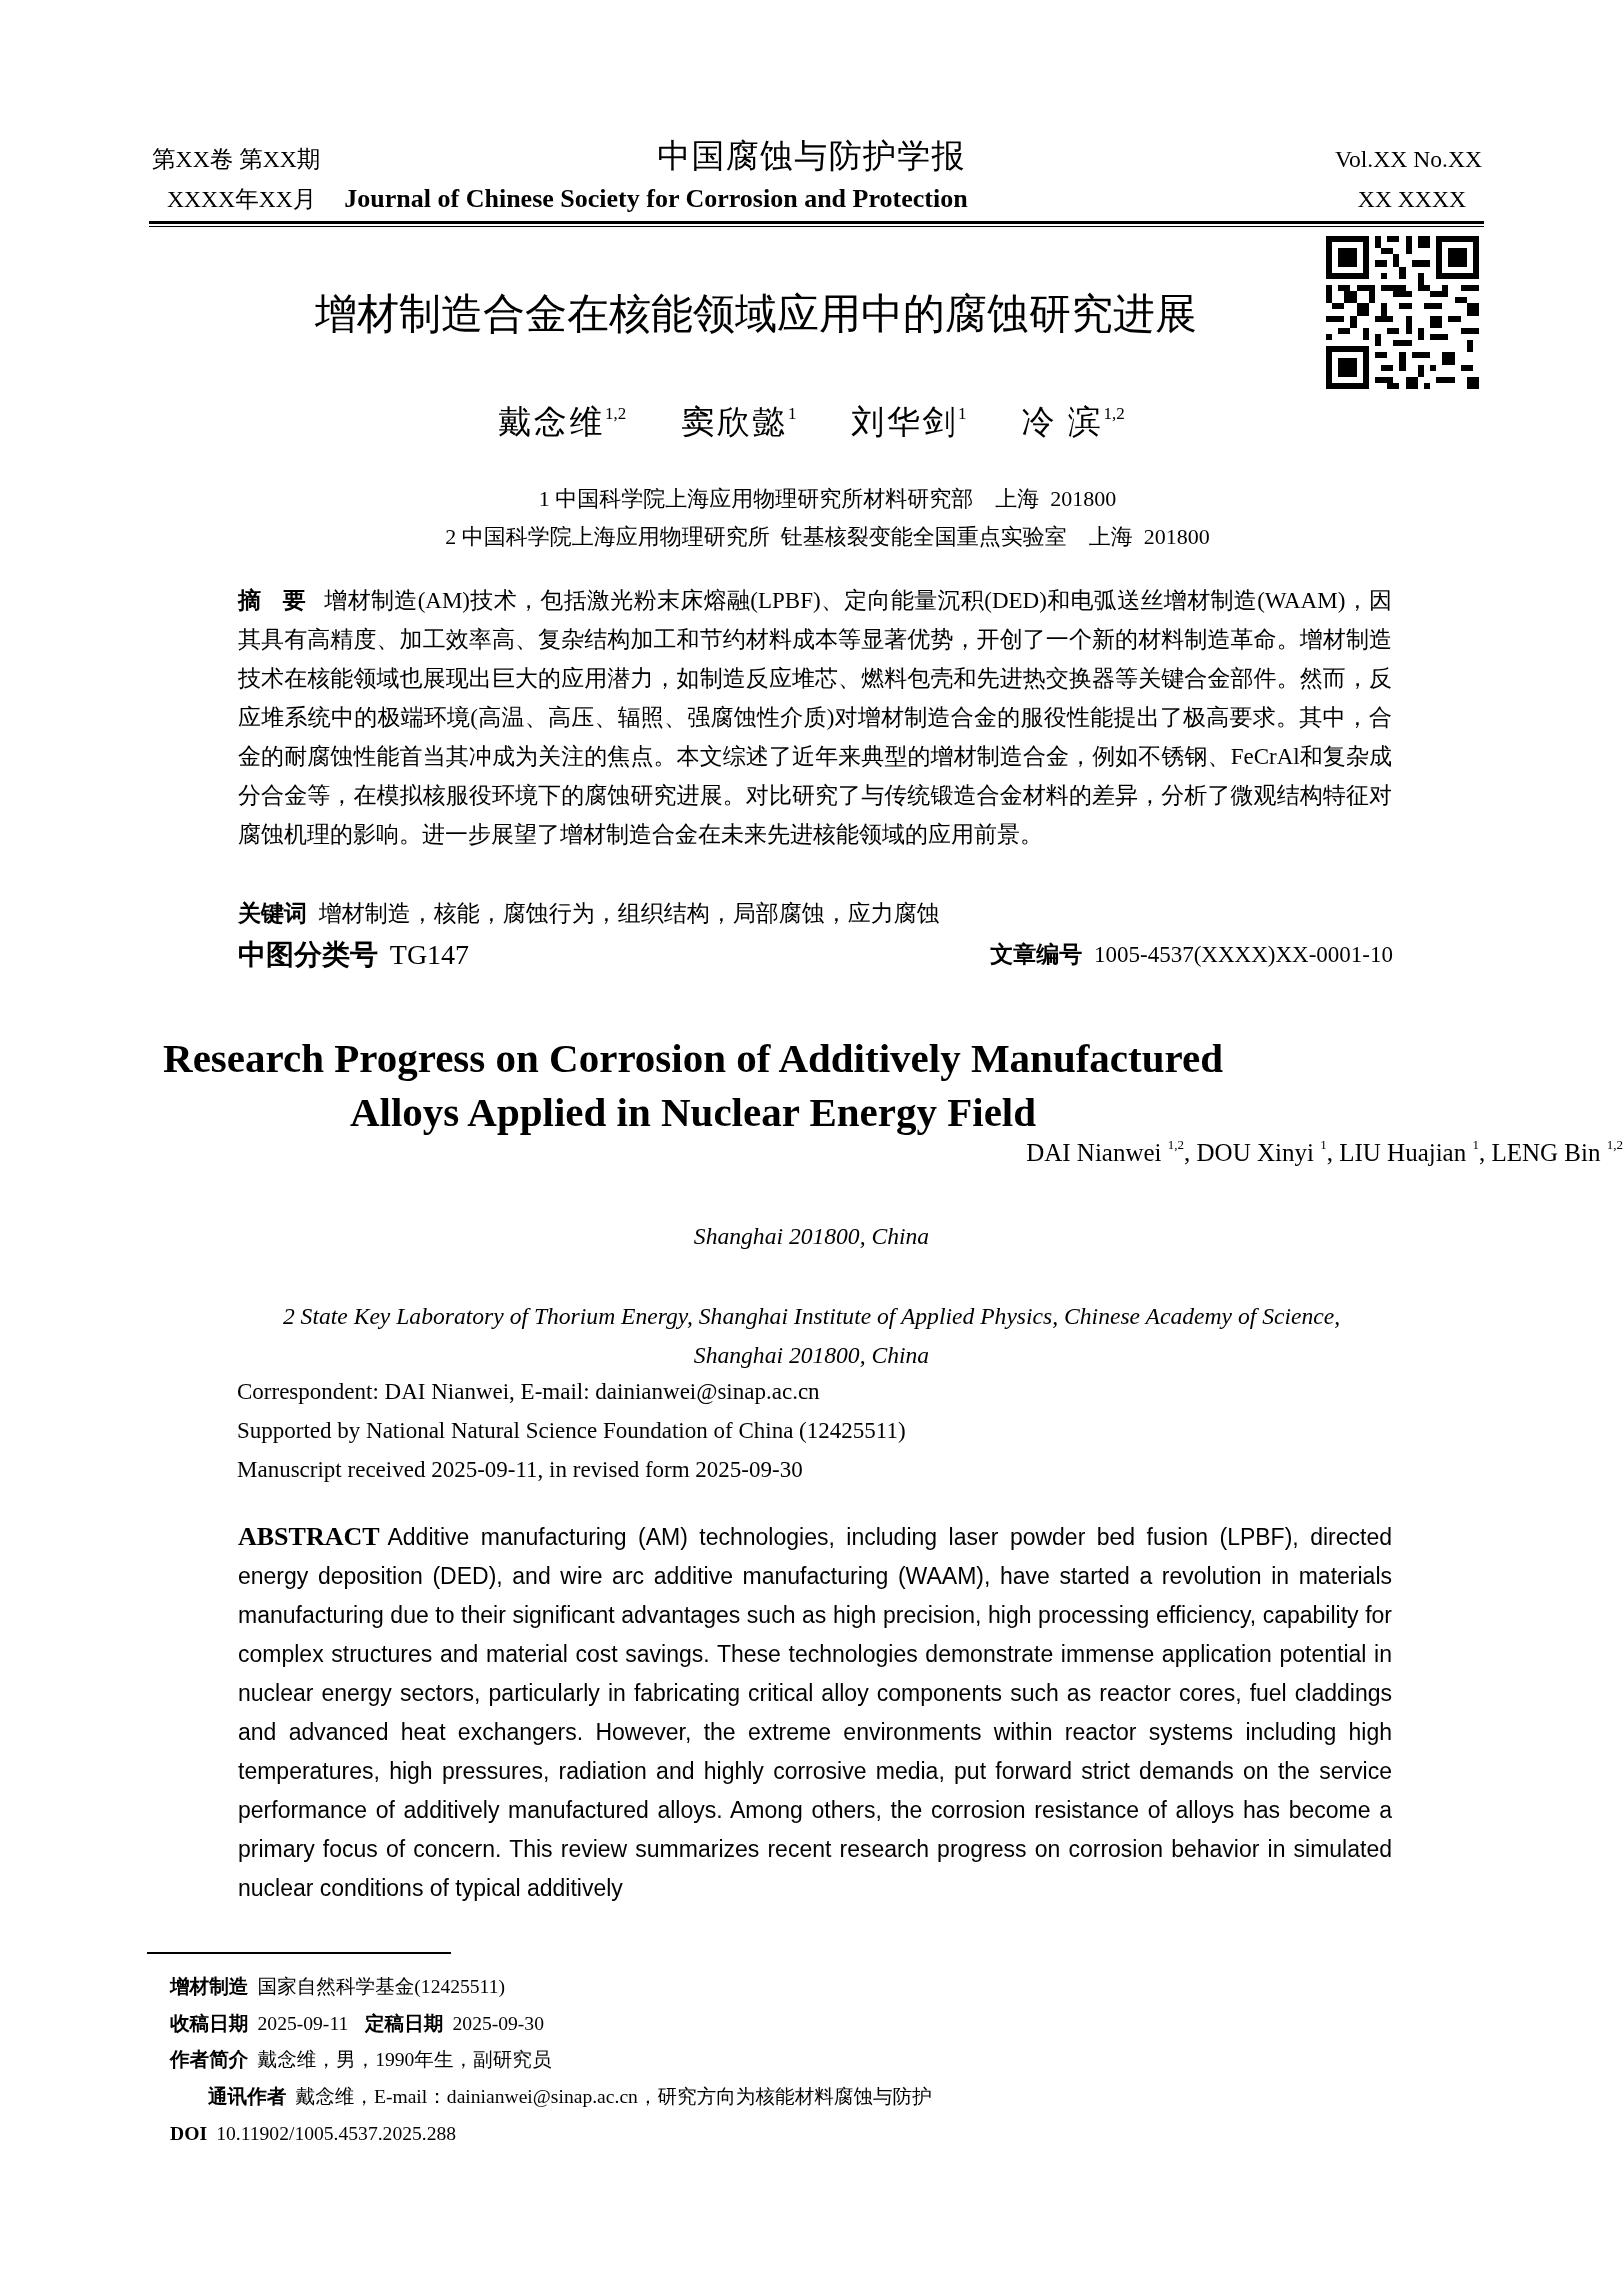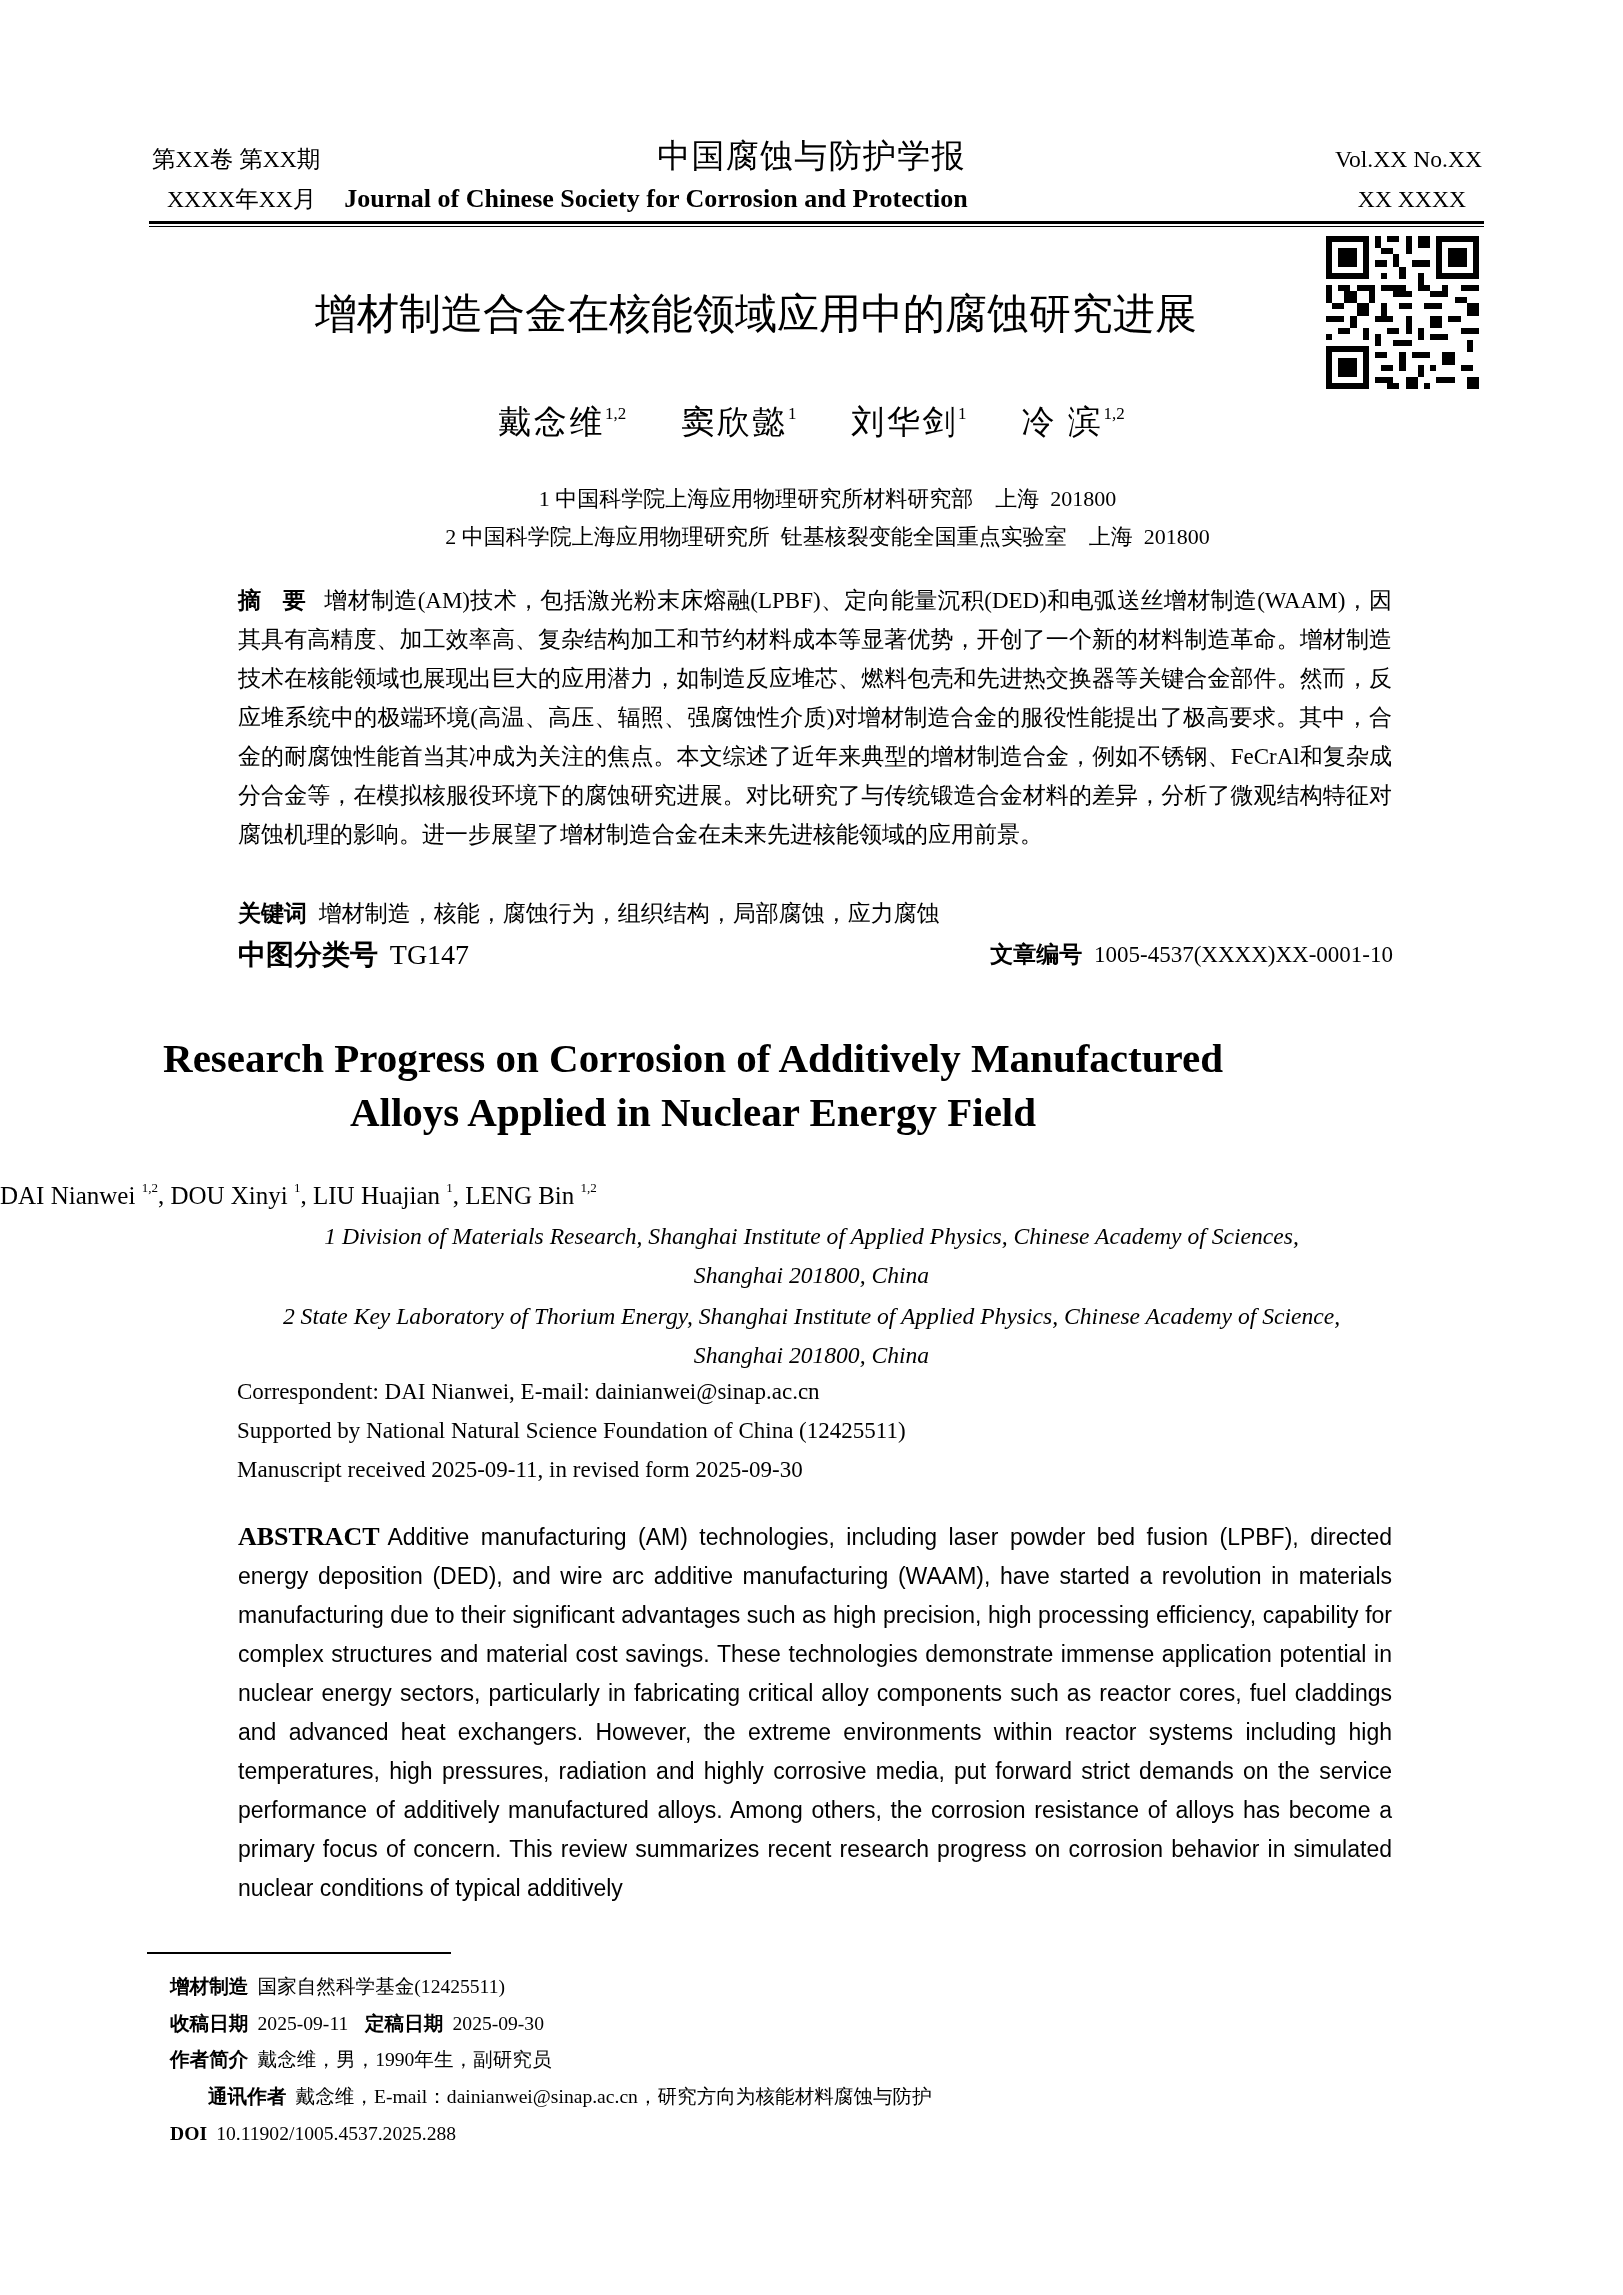--- a/index.html
+++ b/index.html
@@ -35,21 +35,21 @@
   .abs-cn { left: 238px; width: 1154px; top: 581px; font-size: 23px; line-height: 39px; text-align: justify; }
   .abs-cn .lbl { font-family: "DejaVu Sans", sans-serif; font-weight: bold; margin-right: 11.8px; letter-spacing: 6.5px; }
   .kw { left: 238px; top: 899px; font-size: 23px; line-height: 29px; }
   .kw .lbl, .cls .lbl, .artno .lbl { font-family: "DejaVu Sans", sans-serif; font-weight: bold; margin-right: 11.8px; }
   .cls { left: 238px; top: 940px; font-size: 28px; line-height: 29px; text-align: center; }
   .artno { right: 230px; top: 940px; font-size: 23px; line-height: 29px; }
 
   
   .title-en { left: 0; width: 1386px; top: 1031px; text-align: center; font-size: 41px; line-height: 54px; font-weight: bold; }
 
-  .authors-en { left: 0; width: 1623px; top: 1171px; text-align: left; font-size: 25px; line-height: 33px; }
+  .authors-en { left: 0; width: 1623px; top: 1128px; text-align: right; font-size: 25px; line-height: 33px; }
   .authors-en sup { font-size: 13px; vertical-align: 11.8px; }
 
   .aff-en { left: 0; width: 1623px; text-align: center; font-size: 23.6px; line-height: 39px; font-style: italic; }
   .aff-en1 { top: 1217px; }
   .aff-en2 { top: 1297px; }
 
   .meta-en { left: 237px; font-size: 23px; line-height: 29px; }
   .meta1 { top: 1377px; }
   .meta2 { top: 1416px; }
   .meta3 { top: 1455px; }
@@ -178,21 +178,20 @@
 <div class="abs title-en">
   <div>Research Progress on Corrosion of Additively Manufactured</div>
   <div>Alloys Applied in Nuclear Energy Field</div>
 </div>
 
 <div class="abs authors-en">
   <span><span>DAI Nianwei</span> <sup>1,2</sup><span>, </span></span><span><span>DOU Xinyi</span> <sup>1</sup><span>, </span></span><span><span>LIU Huajian</span> <sup>1</sup><span>, </span></span><span><span>LENG Bin</span> <sup>1,2</sup></span>
 </div>
 
 <div class="abs aff-en aff-en1">
-  <div>1 Division of Materials Research, Shanghai Institute of Applied Physics, Chinese Academy of Sciences,</div>
   <div>Shanghai 201800, China</div>
 </div>
 <div class="abs aff-en aff-en2">
   <div>2 State Key Laboratory of Thorium Energy, Shanghai Institute of Applied Physics, Chinese Academy of Science,</div>
   <div>Shanghai 201800, China</div>
 </div>
 
 <div class="abs meta-en meta1">Correspondent: DAI Nianwei, E-mail: dainianwei@sinap.ac.cn</div>
 <div class="abs meta-en meta2">Supported by National Natural Science Foundation of China (12425511)</div>
 <div class="abs meta-en meta3">Manuscript received 2025-09-11, in revised form 2025-09-30</div>

